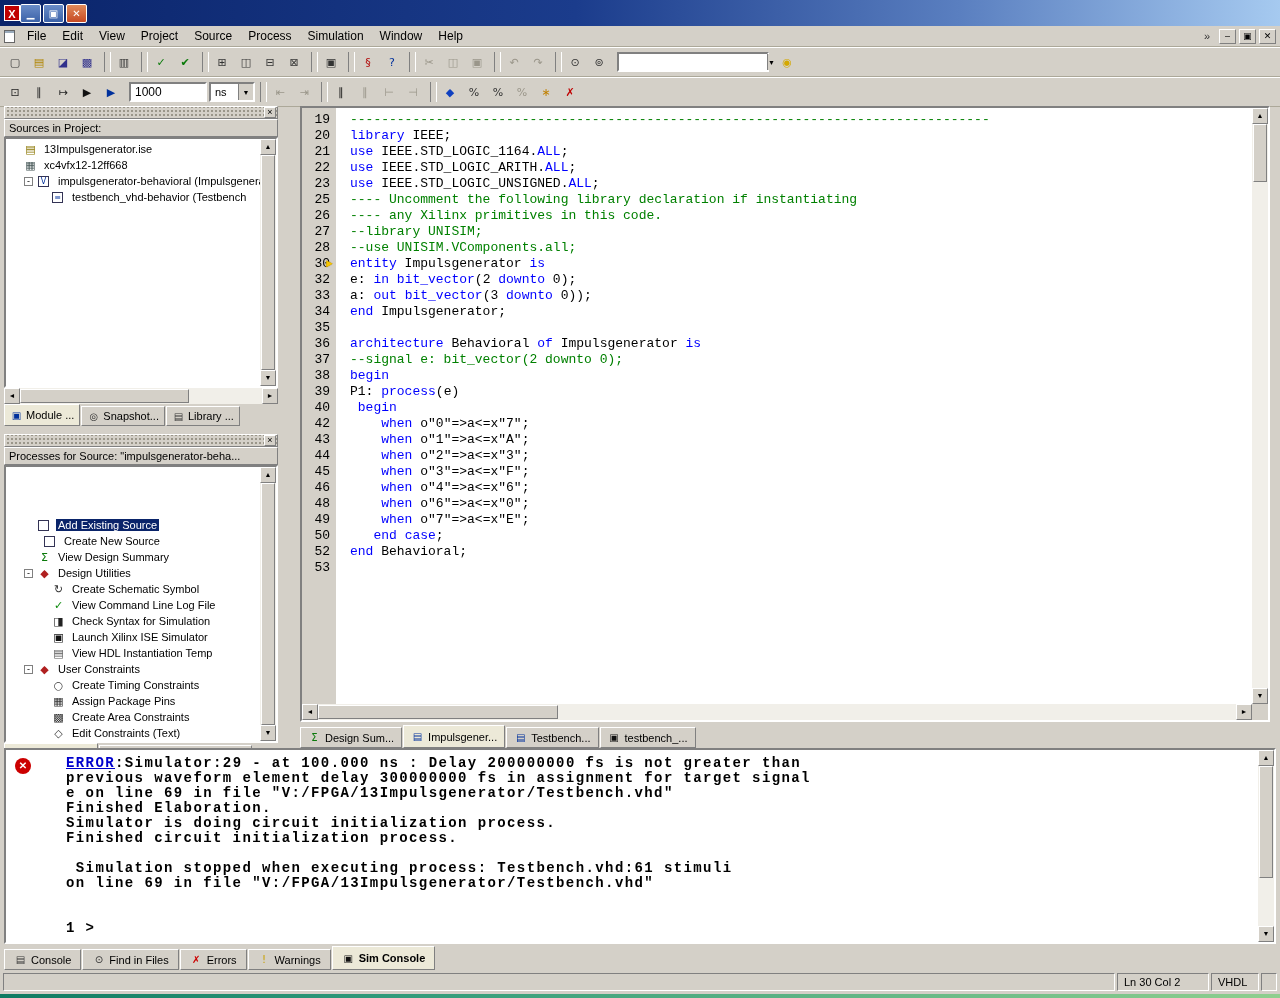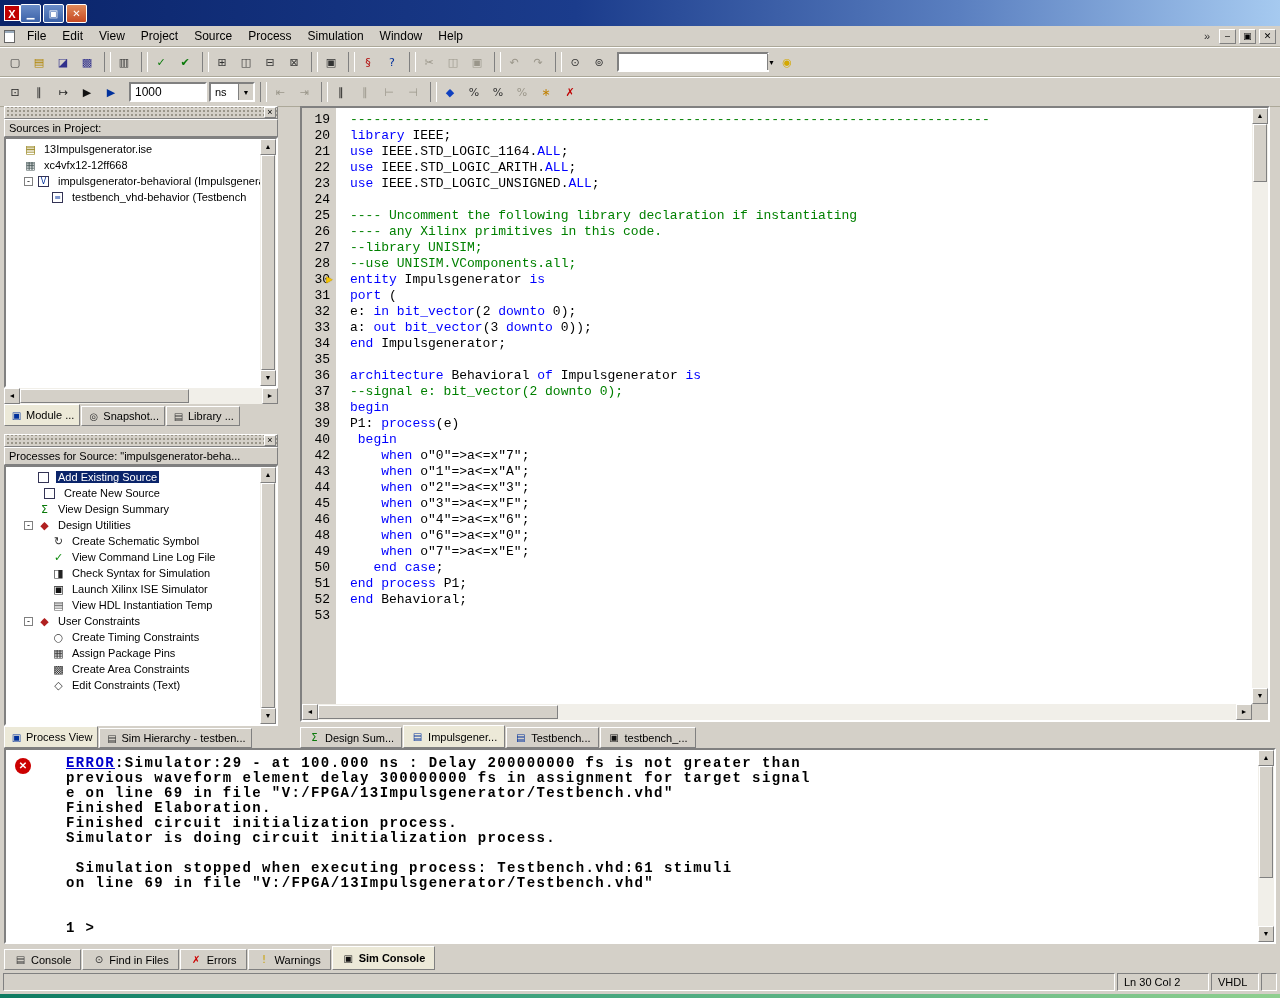--- a/index.html
+++ b/index.html
@@ -390,21 +390,21 @@
 
       <div class="panel procpanel">
         <div class="grip">
           <span class="grip-x">×</span>
         </div>
         <div class="phdr">
             <span>Processes for Source:  "impulsgenerator-beha...</span>
           </div>
         <div class="twell">
           <div class="tlist" id="processes-tree">
-              <div class="trow sel" style="padding-left: 18px;">
+              <div class="trow sel" style="padding-left: 18px; margin-top: 48px;">
                 <span class="texp-sp"></span>
                 <span class="icn boxicn" style="color: rgb(51, 51, 51);"></span>
                 <span class="tlabel">Add Existing Source</span>
               </div>
               <div class="trow" style="padding-left: 24px;">
                 <span class="texp-sp"></span>
                 <span class="icn boxicn" style="color: rgb(51, 51, 51);"></span>
                 <span class="tlabel">Create New Source</span>
               </div>
               <div class="trow" style="padding-left: 18px;">
@@ -510,24 +510,20 @@
               </div>
               <div class="crow">
                 <span class="gut">22</span>
                 <span class="ctext"><span class="kw">use</span><span class="tx"> IEEE.STD_LOGIC_ARITH.</span><span class="kw">ALL</span><span class="tx">;</span></span>
               </div>
               <div class="crow">
                 <span class="gut">23</span>
                 <span class="ctext"><span class="kw">use</span><span class="tx"> IEEE.STD_LOGIC_UNSIGNED.</span><span class="kw">ALL</span><span class="tx">;</span></span>
               </div>
               <div class="crow">
-                <span class="gut">24</span>
-                <span class="ctext"></span>
-              </div>
-              <div class="crow">
                 <span class="gut">25</span>
                 <span class="ctext"><span class="cm">---- Uncomment the following library declaration if instantiating</span></span>
               </div>
               <div class="crow">
                 <span class="gut">26</span>
                 <span class="ctext"><span class="cm">---- any Xilinx primitives in this code.</span></span>
               </div>
               <div class="crow">
                 <span class="gut">27</span>
                 <span class="ctext"><span class="cm">--library UNISIM;</span></span>
@@ -535,24 +531,20 @@
               <div class="crow">
                 <span class="gut">28</span>
                 <span class="ctext"><span class="cm">--use UNISIM.VComponents.all;</span></span>
               </div>
               <div class="crow">
                 <span class="gut">30</span>
                 <span class="lnmarker">►</span>
                 <span class="ctext"><span class="kw">entity</span><span class="tx"> Impulsgenerator </span><span class="kw">is</span></span>
               </div>
               <div class="crow">
-                <span class="gut">31</span>
-                <span class="ctext"><span class="kw">port</span><span class="tx"> (</span></span>
-              </div>
-              <div class="crow">
                 <span class="gut">32</span>
                 <span class="ctext"><span class="tx">e: </span><span class="kw">in</span><span class="tx"> </span><span class="kw">bit_vector</span><span class="tx">(2 </span><span class="kw">downto</span><span class="tx"> 0);</span></span>
               </div>
               <div class="crow">
                 <span class="gut">33</span>
                 <span class="ctext"><span class="tx">a: </span><span class="kw">out</span><span class="tx"> </span><span class="kw">bit_vector</span><span class="tx">(3 </span><span class="kw">downto</span><span class="tx"> 0));</span></span>
               </div>
               <div class="crow">
                 <span class="gut">34</span>
                 <span class="ctext"><span class="kw">end</span><span class="tx"> Impulsgenerator;</span></span>
@@ -605,24 +597,20 @@
                 <span class="gut">48</span>
                 <span class="ctext"><span class="tx">    </span><span class="kw">when</span><span class="tx"> o"6"=&gt;a&lt;=x"0";</span></span>
               </div>
               <div class="crow">
                 <span class="gut">49</span>
                 <span class="ctext"><span class="tx">    </span><span class="kw">when</span><span class="tx"> o"7"=&gt;a&lt;=x"E";</span></span>
               </div>
               <div class="crow">
                 <span class="gut">50</span>
                 <span class="ctext"><span class="tx">   </span><span class="kw">end</span><span class="tx"> </span><span class="kw">case</span><span class="tx">;</span></span>
-              </div>
-              <div class="crow">
-                <span class="gut">51</span>
-                <span class="ctext"><span class="kw">end</span><span class="tx"> </span><span class="kw">process</span><span class="tx"> P1;</span></span>
               </div>
               <div class="crow">
                 <span class="gut">52</span>
                 <span class="ctext"><span class="kw">end</span><span class="tx"> Behavioral;</span></span>
               </div>
               <div class="crow">
                 <span class="gut">53</span>
                 <span class="ctext"></span>
               </div>
             </div>
@@ -667,22 +655,22 @@
   </div>
 
   <div class="console-frame">
     <div class="con-body">
       <div class="err-icon">✕</div>
       <div id="console-lines">
           <div class="conrow"><span class="clink">ERROR</span><span class="ctx">:Simulator:29 - at 100.000 ns : Delay 200000000 fs is not greater than</span></div>
           <div class="conrow"><span class="ctx">previous waveform element delay 300000000 fs in assignment for target signal</span></div>
           <div class="conrow"><span class="ctx">e on line 69 in file "V:/FPGA/13Impulsgenerator/Testbench.vhd"</span></div>
           <div class="conrow"><span class="ctx">Finished Elaboration.</span></div>
+          <div class="conrow"><span class="ctx">Simulator is doing circuit initialization process.</span></div>
           <div class="conrow"><span class="ctx">Finished circuit initialization process.</span></div>
-          <div class="conrow"><span class="ctx">Simulator is doing circuit initialization process.</span></div>
           <div class="conrow"></div>
           <div class="conrow"><span class="ctx"> Simulation stopped when executing process: Testbench.vhd:61 stimuli</span></div>
           <div class="conrow"><span class="ctx">on line 69 in file "V:/FPGA/13Impulsgenerator/Testbench.vhd"</span></div>
           <div class="conrow"></div>
           <div class="conrow"></div>
           <div class="conrow"><span class="ctx">1 &gt;</span></div>
         </div>
     </div>
     <div class="vscroll">
       <div class="sbtn">▲</div>

